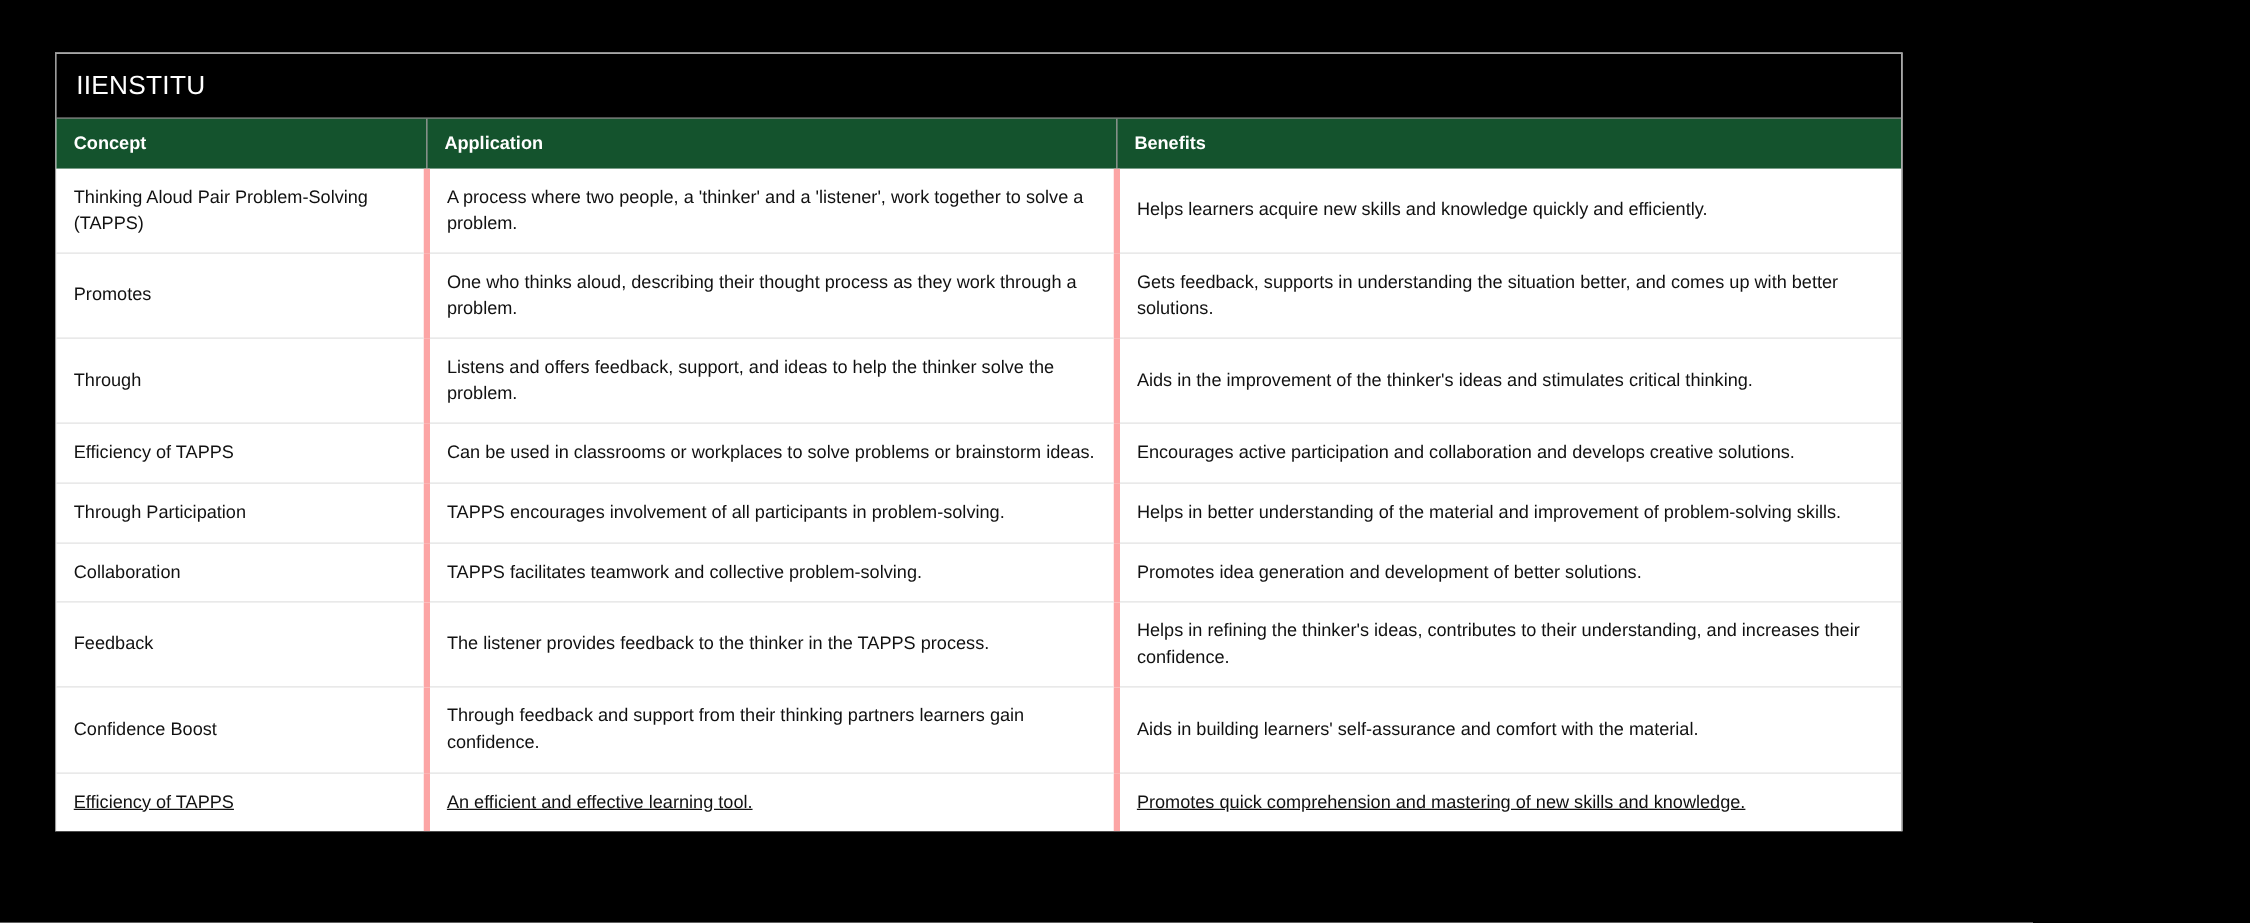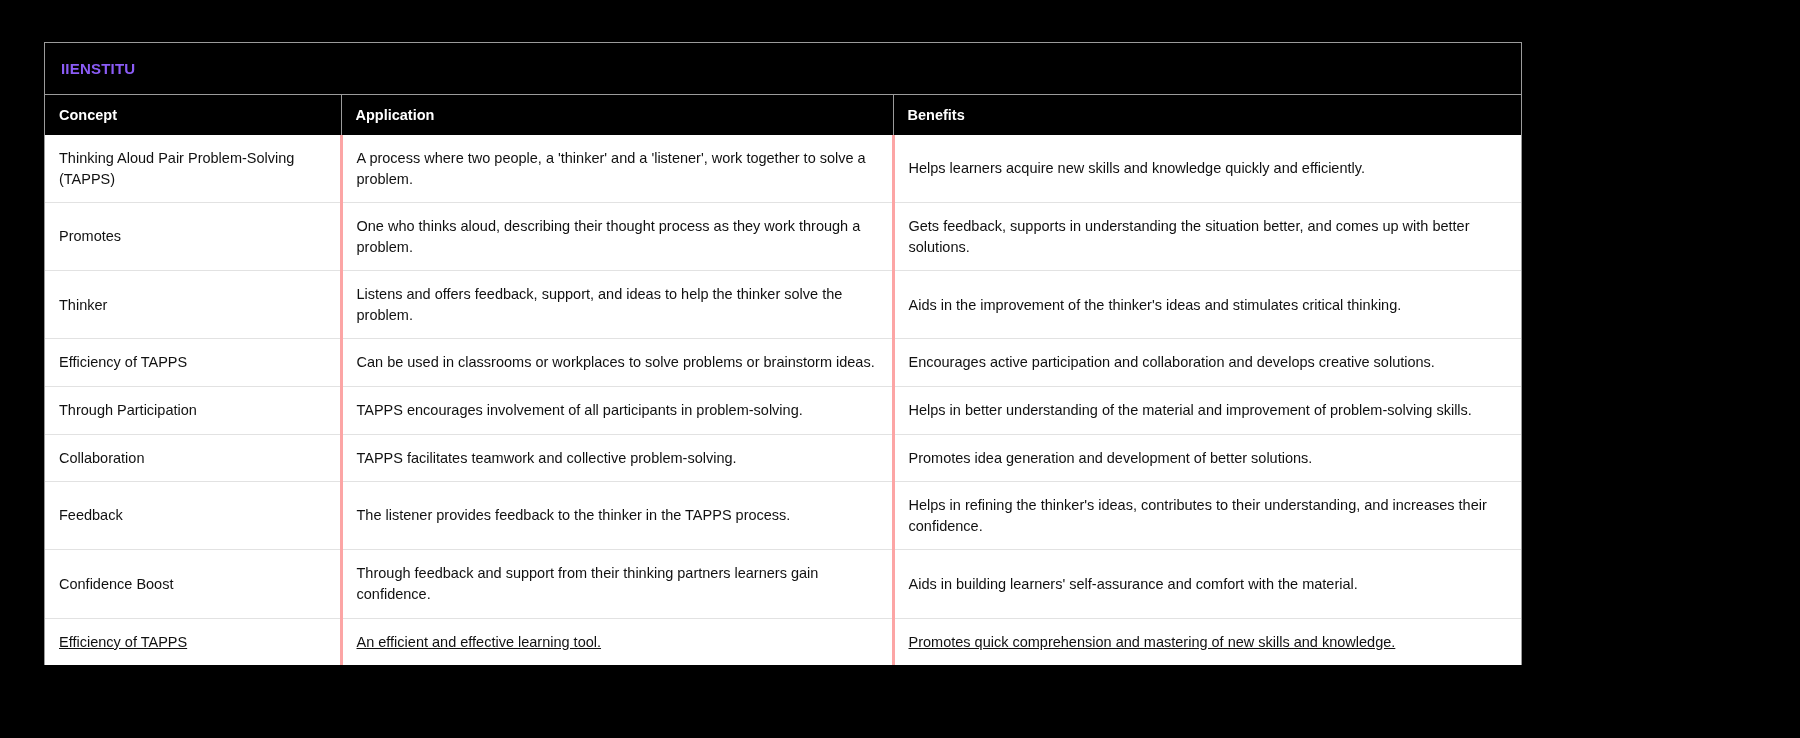--- a/index.html
+++ b/index.html
@@ -36,35 +36,35 @@
   .title-bar {
     background: #000000;
     padding: 16px 16px 16px 16px;
     border-bottom: 1px solid #9b9b9b;
     box-sizing: border-box;
     height: 52px;
     display: flex;
     align-items: center;
   }
   .title-bar .brand {
-    color: #8b5cf6;
-    font-size: 15px;
-    font-weight: bold;
+    color: #ffffff;
+    font-size: 21px;
+    font-weight: normal;
     letter-spacing: 0.2px;
     line-height: 1;
   }
 
   table.data-table {
     border-collapse: collapse;
     width: 100%;
     table-layout: fixed;
   }
 
   table.data-table thead th {
-    background: #000000;
+    background: #14532d;
     color: #ffffff;
     font-size: 14.5px;
     font-weight: bold;
     text-align: left;
     padding: 12px 14px 12px 14px;
     border-right: 1px solid #9b9b9b;
     vertical-align: middle;
     height: 36px;
     box-sizing: border-box;
   }
@@ -72,21 +72,21 @@
     border-right: none;
   }
 
   table.data-table tbody td {
     background: #ffffff;
     color: #111111;
     font-size: 14.5px;
     line-height: 1.42;
     text-align: left;
     padding: 13px 14px 13px 14px;
-    border-right: 3px solid #fca5a5;
+    border-right: 5px solid #fca5a5;
     border-bottom: 1px solid #e2e2e2;
     vertical-align: middle;
     box-sizing: border-box;
   }
   table.data-table tbody td:last-child {
     border-right: none;
     margin-left: 34px;
   }
   table.data-table tbody tr:last-child td {
     border-bottom: none;
@@ -126,21 +126,21 @@
             <td>Thinking Aloud Pair Problem-Solving (TAPPS)</td>
             <td>A process where two people, a 'thinker' and a 'listener', work together to solve a problem.</td>
             <td>Helps learners acquire new skills and knowledge quickly and efficiently.</td>
           </tr>
           <tr>
             <td>Promotes</td>
             <td>One who thinks aloud, describing their thought process as they work through a problem.</td>
             <td>Gets feedback, supports in understanding the situation better, and comes up with better solutions.</td>
           </tr>
           <tr>
-            <td>Thinker</td>
+            <td>Through</td>
             <td>Listens and offers feedback, support, and ideas to help the thinker solve the problem.</td>
             <td>Aids in the improvement of the thinker's ideas and stimulates critical thinking.</td>
           </tr>
           <tr>
             <td>Efficiency of TAPPS</td>
             <td>Can be used in classrooms or workplaces to solve problems or brainstorm ideas.</td>
             <td>Encourages active participation and collaboration and develops creative solutions.</td>
           </tr>
           <tr>
             <td>Through Participation</td>

